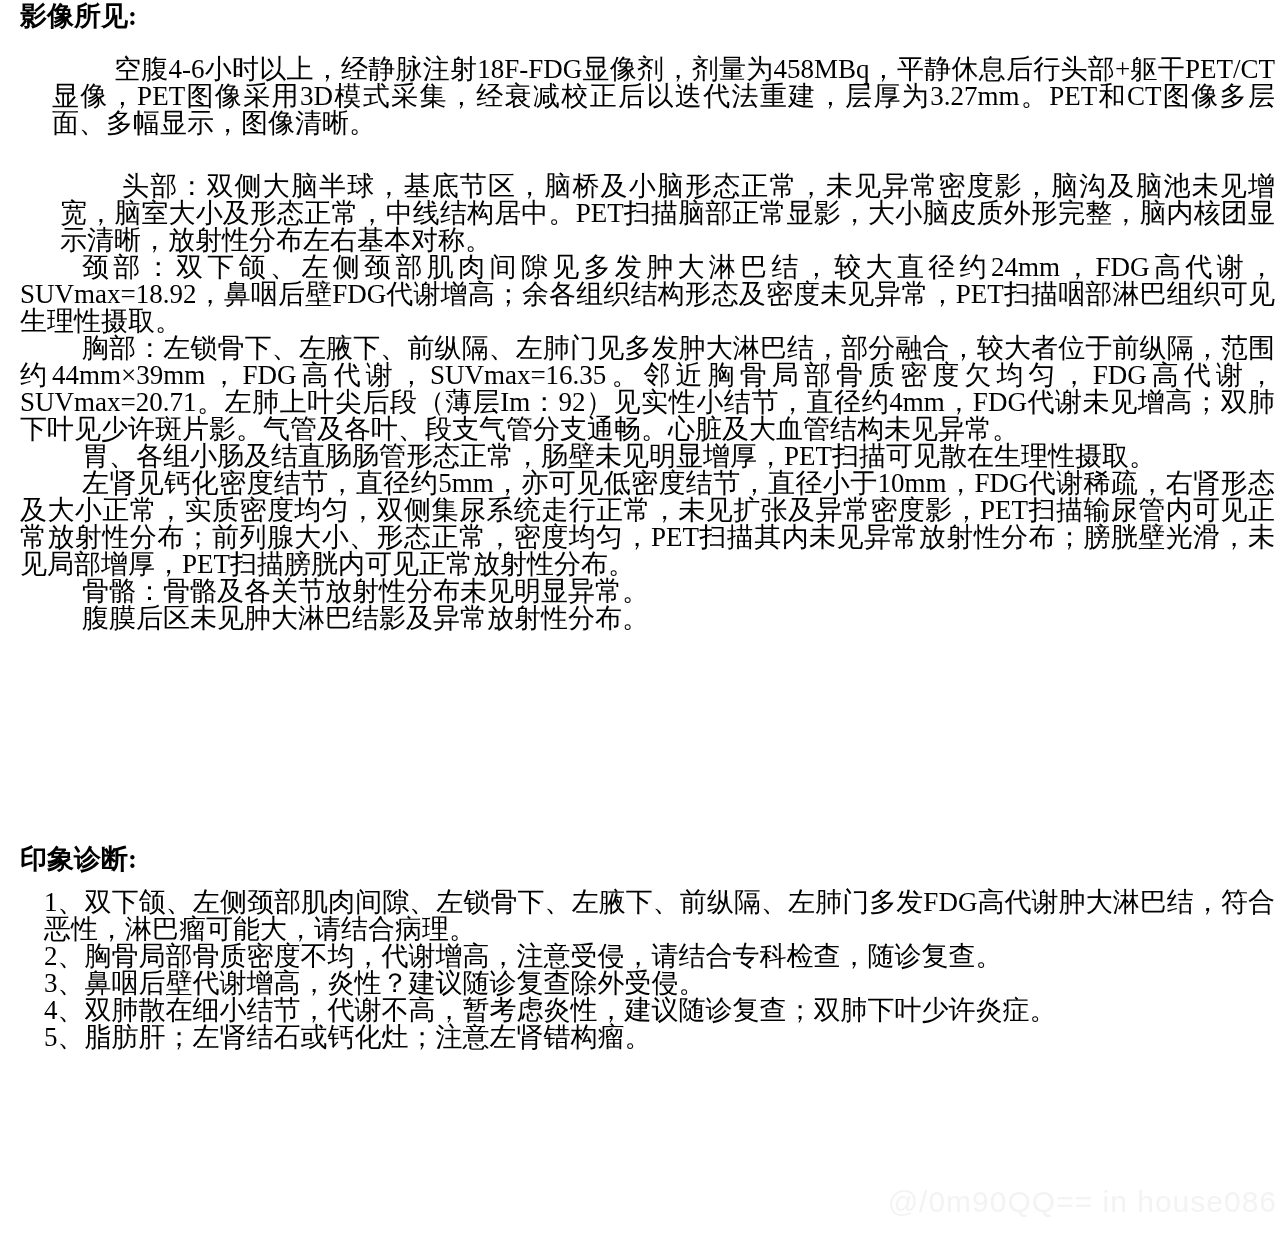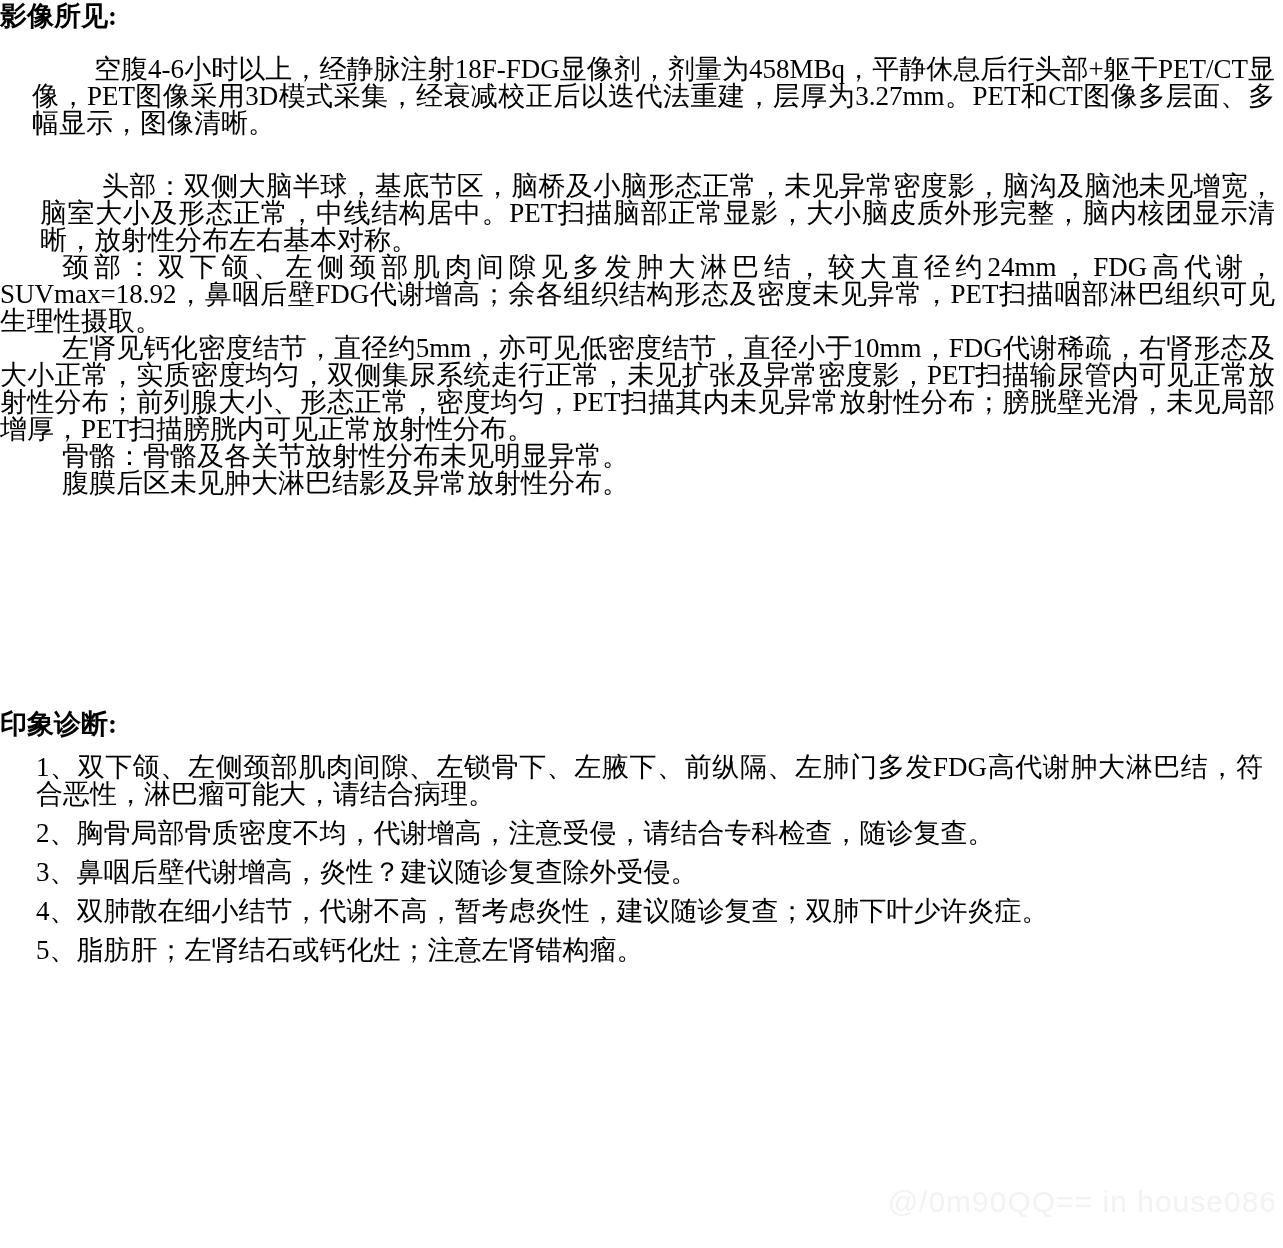--- a/index.html
+++ b/index.html
@@ -9,21 +9,21 @@
     height: 1248px;
     background: #ffffff;
     color: #000000;
     font-family: "Liberation Serif", "DejaVu Serif", serif;
     font-size: 27px;
     line-height: 27px;
     position: relative;
     overflow: hidden;
   }
   .page {
-    padding: 3px 8px 0 0;
+    padding: 3px 8px 0 20px;
     position: relative;
     height: 100%;
   }
   .section-heading {
     font-weight: bold;
     font-size: 27px;
     margin: 0;
   }
   .method-heading {
     margin: 7px 0 0 28px;
@@ -32,21 +32,21 @@
   .para {
     margin: 0;
     text-indent: 62px;
     text-align: justify;
   }
   .para.first-body { margin-top: 26px; margin-left: 32px; }
   .para.section-gap { margin-top: 36px; margin-left: 40px; }
   .impression-block { margin-top: 214px; }
   .impression-list { margin: 16px 0 0 24px; }
   .impression-list .item {
-    margin: 12px;
+    margin: 0;
     text-align: justify;
   }
   .watermark {
     position: absolute;
     top: 1188px;
     right: 6px;
     color: #f3f3f3;
     font-size: 30px;
     letter-spacing: 1px;
     font-family: "Liberation Sans", "DejaVu Sans", sans-serif;
@@ -61,22 +61,24 @@
 
   <div class="section-heading">影像所见:</div>
 
 
   <p class="para first-body">空腹4-6小时以上，经静脉注射18F-FDG显像剂，剂量为458MBq，平静休息后行头部+躯干PET/CT显像，PET图像采用3D模式采集，经衰减校正后以迭代法重建，层厚为3.27mm。PET和CT图像多层面、多幅显示，图像清晰。</p>
 
   <p class="para section-gap">头部：双侧大脑半球，基底节区，脑桥及小脑形态正常，未见异常密度影，脑沟及脑池未见增宽，脑室大小及形态正常，中线结构居中。PET扫描脑部正常显影，大小脑皮质外形完整，脑内核团显示清晰，放射性分布左右基本对称。</p>
 
   <p class="para">颈部：双下颌、左侧颈部肌肉间隙见多发肿大淋巴结，较大直径约24mm，FDG高代谢，SUVmax=18.92，鼻咽后壁FDG代谢增高；余各组织结构形态及密度未见异常，PET扫描咽部淋巴组织可见生理性摄取。</p>
 
+  <p class="para">胸部：左锁骨下、左腋下、前纵隔、左肺门见多发肿大淋巴结，部分融合，较大者位于前纵隔，范围约44mm×39mm，FDG高代谢，SUVmax=16.35。邻近胸骨局部骨质密度欠均匀，FDG高代谢，SUVmax=20.71。左肺上叶尖后段（薄层Im：92）见实性小结节，直径约4mm，FDG代谢未见增高；双肺下叶见少许斑片影。气管及各叶、段支气管分支通畅。心脏及大血管结构未见异常。</p>
 
 
+  <p class="para">胃、各组小肠及结直肠肠管形态正常，肠壁未见明显增厚，PET扫描可见散在生理性摄取。</p>
 
   <p class="para">左肾见钙化密度结节，直径约5mm，亦可见低密度结节，直径小于10mm，FDG代谢稀疏，右肾形态及大小正常，实质密度均匀，双侧集尿系统走行正常，未见扩张及异常密度影，PET扫描输尿管内可见正常放射性分布；前列腺大小、形态正常，密度均匀，PET扫描其内未见异常放射性分布；膀胱壁光滑，未见局部增厚，PET扫描膀胱内可见正常放射性分布。</p>
 
   <p class="para">骨骼：骨骼及各关节放射性分布未见明显异常。</p>
 
   <p class="para">腹膜后区未见肿大淋巴结影及异常放射性分布。</p>
 
   <div class="impression-block">
     <div class="section-heading">印象诊断:</div>
 

